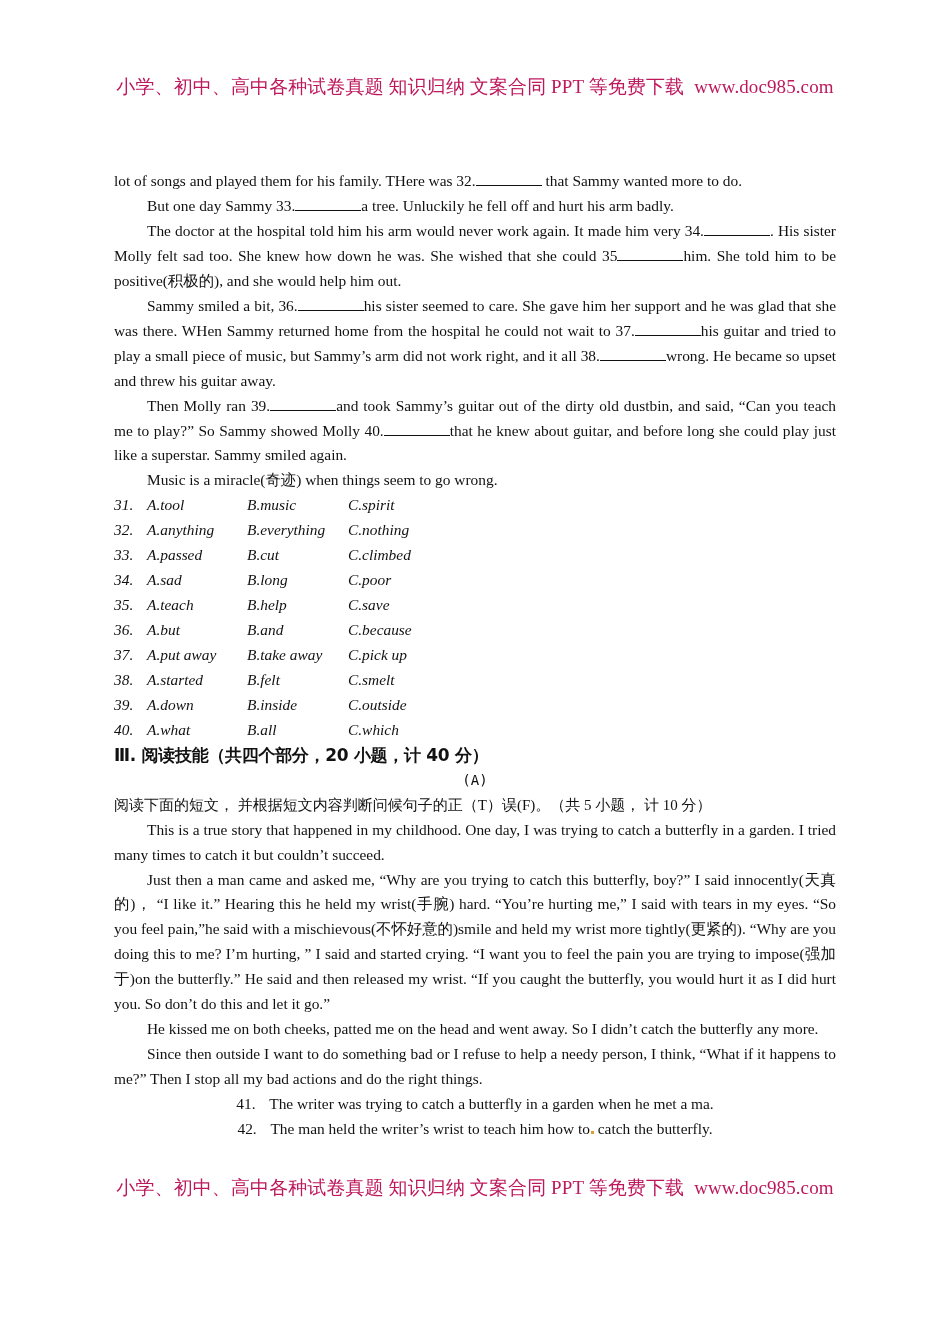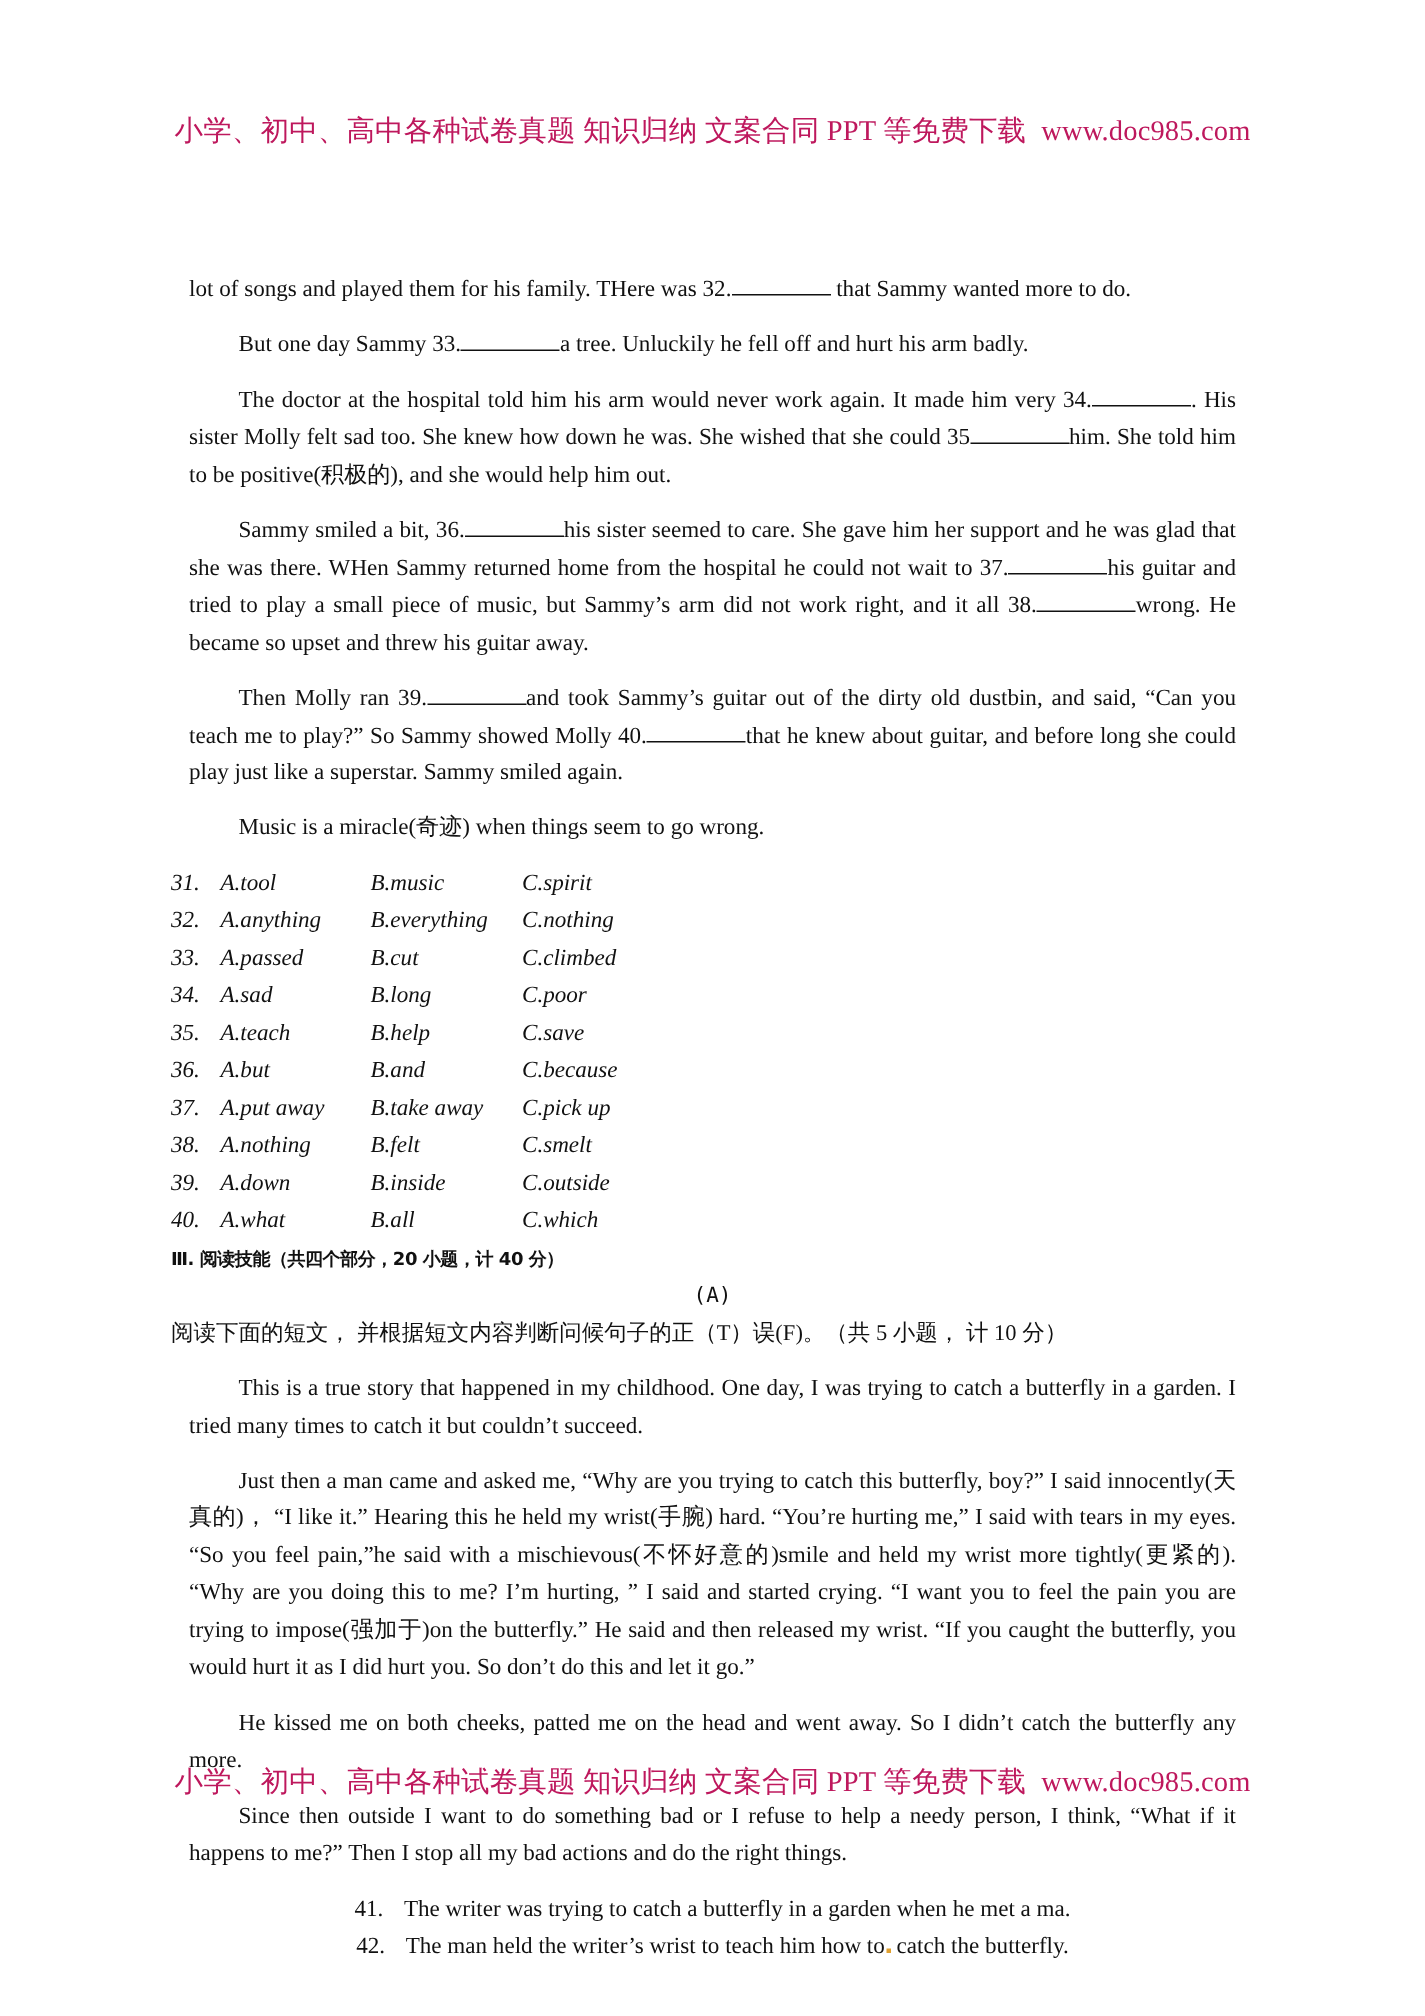--- a/index.html
+++ b/index.html
@@ -5,32 +5,32 @@
   html, body { margin: 0; padding: 0; background: #ffffff; }
   body { width: 950px; height: 1344px; position: relative; overflow: hidden;
          font-family: "Liberation Serif", "DejaVu Serif", serif; color: #111; }
   .banner { position: absolute; left: 0; width: 950px; text-align: center;
             font-size: 19px; color: #be185d; letter-spacing: 0.1px; }
   .banner.top { top: 74px; }
   .banner.bottom { top: 1175px; }
   .banner .url { margin-left: 10px; }
   .content { position: absolute; left: 114px; top: 169px; width: 722px;
              font-size: 15.4px; line-height: 24.95px; }
-  .p { margin: 12px; text-align: justify; }
+  .p { margin: 0; text-align: justify; }
   .p.indent { text-indent: 33px; }
   .p.last-left { text-align-last: left; }
   .blank { display: inline-block; border-bottom: 1px solid #111; width: 66px;
            height: 14px; vertical-align: baseline; }
   .opt-row { display: flex; height: 24.95px; font-style: italic; }
   .opt-num { width: 33px; }
   .opt-a { width: 100px; }
   .opt-b { width: 101px; }
   .opt-c { width: 120px; }
   .sec-head { font-family: "DejaVu Sans", sans-serif; font-weight: bold;
-              font-size: 12px; letter-spacing: -0.3px; }
+              font-size: 17px; letter-spacing: -0.3px; }
   .sub-head { text-align: center; font-family: "DejaVu Sans Mono", monospace;
               font-size: 14px; }
   .instr { font-size: 15px; }
   .q-row { display: flex; justify-content: center; }
   .q-num { width: 33px; flex-shrink: 0; }
   .dot { display: inline-block; width: 3px; height: 3px; background: #e0a030;
          vertical-align: baseline; margin-left: 1px; }
 </style>
 </head>
 <body>
@@ -91,21 +91,21 @@
         <span class="opt-c">C.because</span>
       </div>
     <div class="opt-row">
         <span class="opt-num">37.</span>
         <span class="opt-a">A.put away</span>
         <span class="opt-b">B.take away</span>
         <span class="opt-c">C.pick up</span>
       </div>
     <div class="opt-row">
         <span class="opt-num">38.</span>
-        <span class="opt-a">A.nothing</span>
+        <span class="opt-a">A.started</span>
         <span class="opt-b">B.felt</span>
         <span class="opt-c">C.smelt</span>
       </div>
     <div class="opt-row">
         <span class="opt-num">39.</span>
         <span class="opt-a">A.down</span>
         <span class="opt-b">B.inside</span>
         <span class="opt-c">C.outside</span>
       </div>
     <div class="opt-row">

